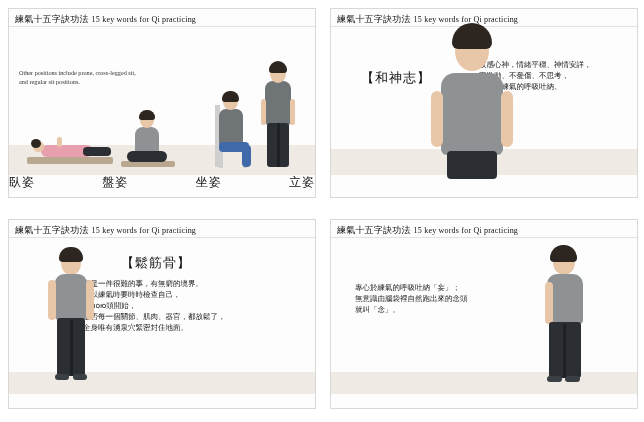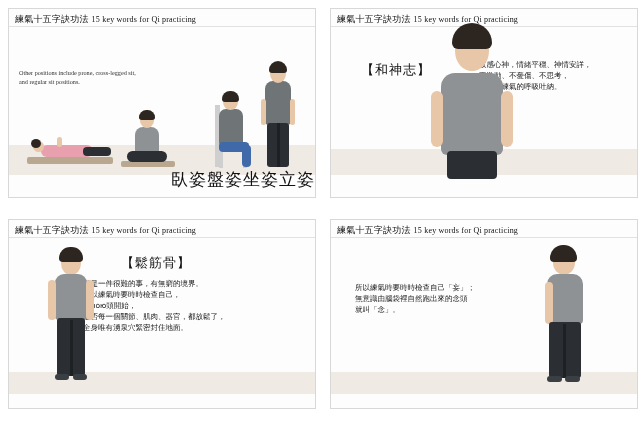--- a/index.html
+++ b/index.html
@@ -88,23 +88,23 @@
     line-height: 8.5px;
     color: #333333;
     white-space: pre-line;
   }
   .caption-row {
     position: absolute;
     left: 0;
     bottom: 6px;
     width: 100%;
     display: flex;
-    justify-content: flex-end;
-    font-family: "DejaVu Sans", sans-serif;
-    font-size: 17px;
+    justify-content: space-between;
+    font-family: "DejaVu Sans", sans-serif;
+    font-size: 12px;
     color: #111111;
     letter-spacing: 1px;
   }
 
   
   .floor {
     position: absolute;
     left: 0;
     width: 100%;
     background: #efeae4;
@@ -193,21 +193,21 @@
   </div>
 
   <div class="slide">
     <div class="slide-inner">
 
       <div class="slide-title">
         <span class="cn">練氣十五字訣功法</span><span class="en">15 key words for Qi practicing</span>
       </div>
       <div class="title-rule"></div>
 
-      <div class="heading" style="left:30px; top:52px;">【和神志】</div>
+      <div class="heading" style="left:30px; top:60px;">【和神志】</div>
 
       <div class="body-cn" style="left:148px; top:50px; width:152px; text-align:left;">收感心神，情緒平穩、神情安詳，
 不激動、不憂傷、不思考，
 專心於練氣的呼吸吐納。</div>
 
       <div class="body-en" style="left:44px; top:152px; width:240px;">Converge your nerves and thoughts, keep emotional tranquility.</div>
 
       <div class="floor" style="bottom:22px; height:26px;"></div>
 
       <div>
@@ -257,21 +257,21 @@
 
   <div class="slide">
     <div class="slide-inner">
 
       <div class="slide-title">
         <span class="cn">練氣十五字訣功法</span><span class="en">15 key words for Qi practicing</span>
       </div>
       <div class="title-rule"></div>
 
 
-      <div class="body-cn" style="left:24px; top:62px; width:190px;">所以練氣時要時時檢查自己「妄」；
+      <div class="body-cn" style="left:24px; top:62px; width:190px;">專心於練氣的呼吸吐納「妄」；
 無意識由腦袋裡自然跑出來的念頭
 就叫「念」。</div>
 
       <div class="body-en" style="left:16px; top:158px; width:210px;">Thoughts that energy consciousness are called "念".</div>
 
       <div class="floor" style="bottom:14px; height:22px;"></div>
 
       <div>
         <div class="fig skin r50" style="left:222px; top:30px; width:22px; height:25px;"></div>
         <div class="fig hair" style="left:219px; top:25px; width:27px; height:17px; border-radius:13px 13px 4px 4px;"></div>

